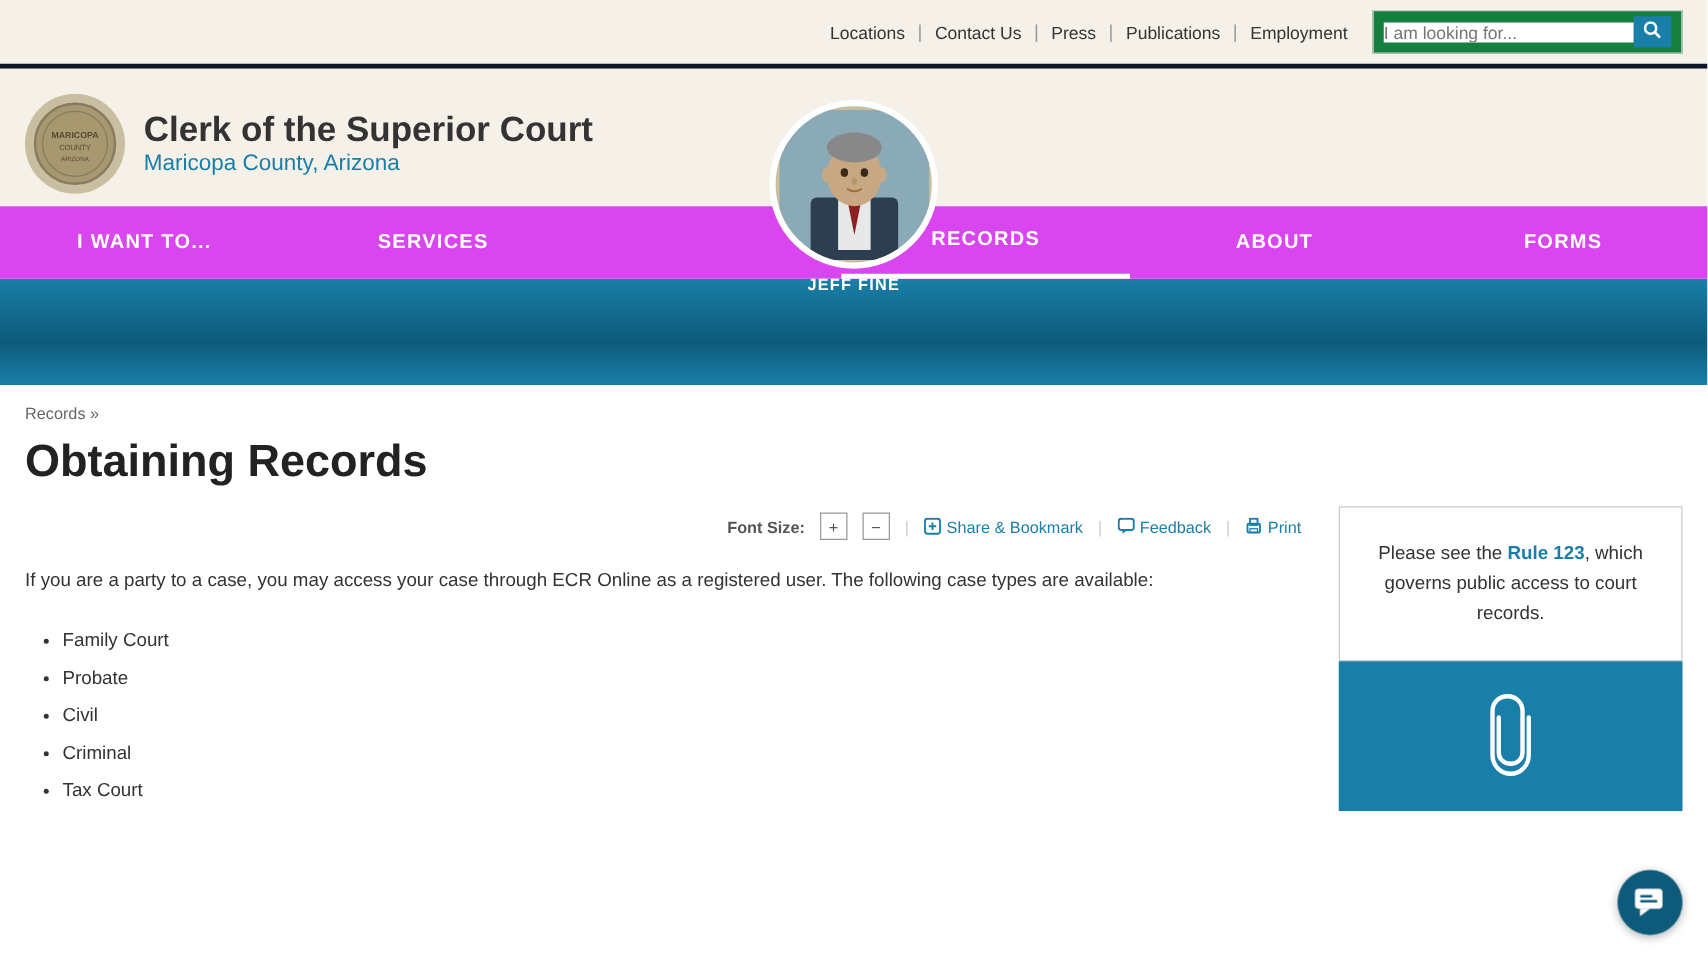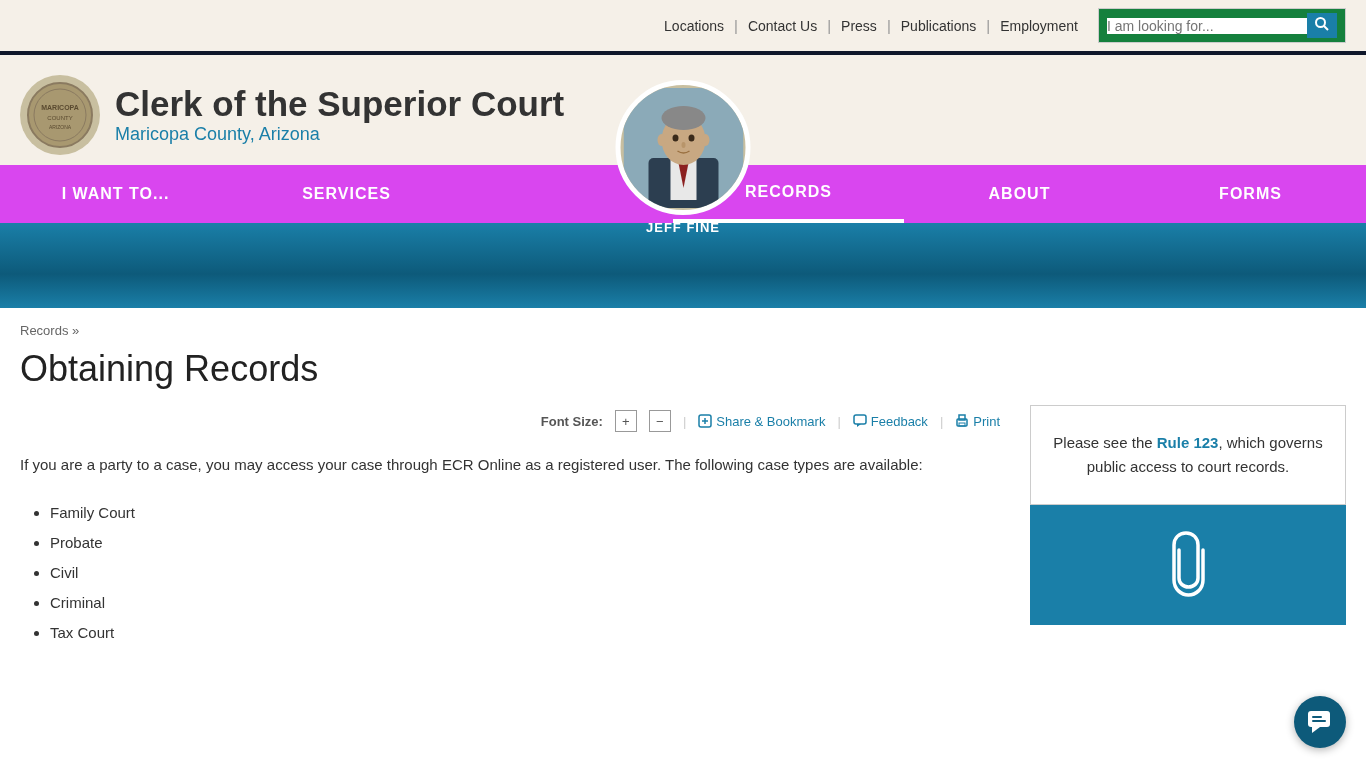--- a/index.html
+++ b/index.html
@@ -70,21 +70,21 @@
       align-items: center;
       justify-content: center;
       overflow: hidden;
       flex-shrink: 0;
     }
     .seal-circle svg {
       width: 70px;
       height: 70px;
     }
     .header-text h1 {
-      font-size: 35px;
+      font-size: 28px;
       font-weight: bold;
       color: #333;
       line-height: 1.1;
     }
     .header-text h2 {
       font-size: 18px;
       color: #1a7fa8;
       font-weight: normal;
     }
 
@@ -163,21 +163,21 @@
     }
     .breadcrumb a {
       color: #666;
       text-decoration: none;
     }
 
     
     .page-title {
       padding: 5px 20px 15px 20px;
       font-size: 36px;
-      font-weight: normal;
+      font-weight: bold;
       color: #222;
     }
 
     
     .content-area {
       display: flex;
       padding: 0 20px;
       gap: 30px;
     }
     .main-content {
@@ -230,21 +230,21 @@
     }
     .case-list {
       list-style: disc;
       margin-left: 30px;
       line-height: 2;
       font-size: 15px;
     }
 
     
     .sidebar {
-      width: 316px;
+      width: 275px;
       flex-shrink: 0;
     }
     .rule-box {
       border: 1px solid #ccc;
       padding: 25px 20px;
       text-align: center;
       font-size: 15px;
       line-height: 1.6;
       color: #333;
       margin-bottom: 0;

